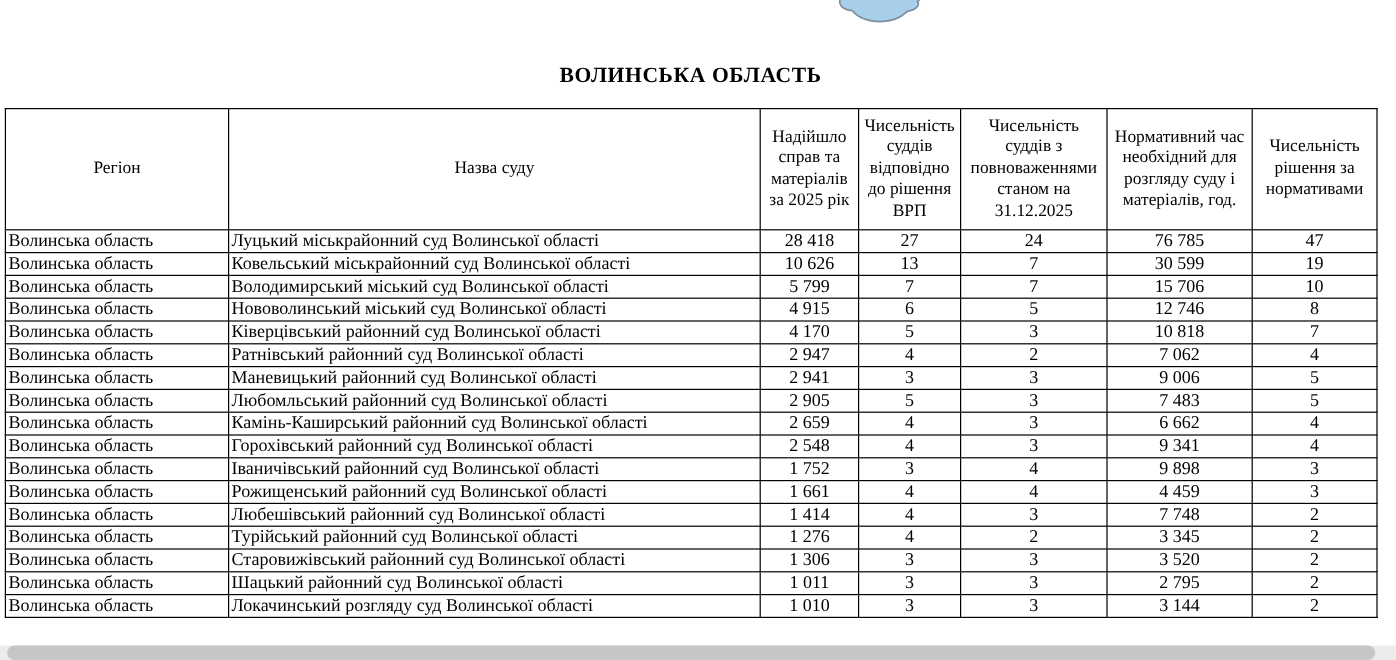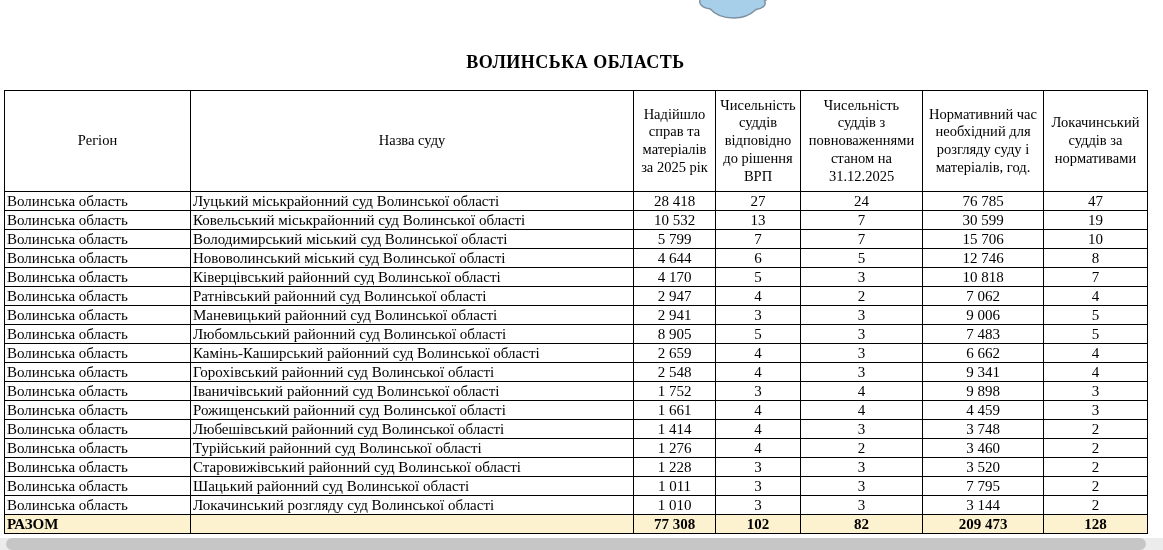--- a/index.html
+++ b/index.html
@@ -63,55 +63,55 @@
     <col style="width:104px">
   </colgroup>
   <thead>
       <tr>
         <th>Регіон</th>
         <th>Назва суду</th>
         <th>Надійшло справ та матеріалів за 2025 рік</th>
         <th>Чисельність суддів відповідно до рішення ВРП</th>
         <th>Чисельність суддів з повноваженнями станом на 31.12.2025</th>
         <th>Нормативний час необхідний для розгляду суду і матеріалів, год.</th>
-        <th>Локачинський суддів за нормативами</th>
+        <th>Чисельність рішення за нормативами</th>
       </tr>
     </thead>
   <tbody>
       <tr>
         <td class="cell-left">Волинська область</td>
         <td class="cell-left">Луцький міськрайонний суд Волинської області</td>
         <td class="cell-num">28 418</td>
         <td class="cell-num">27</td>
         <td class="cell-num">24</td>
         <td class="cell-num">76 785</td>
         <td class="cell-num">47</td>
       </tr>
       <tr>
         <td class="cell-left">Волинська область</td>
         <td class="cell-left">Ковельський міськрайонний суд Волинської області</td>
-        <td class="cell-num">10 532</td>
+        <td class="cell-num">10 626</td>
         <td class="cell-num">13</td>
         <td class="cell-num">7</td>
         <td class="cell-num">30 599</td>
         <td class="cell-num">19</td>
       </tr>
       <tr>
         <td class="cell-left">Волинська область</td>
         <td class="cell-left">Володимирський міський суд Волинської області</td>
         <td class="cell-num">5 799</td>
         <td class="cell-num">7</td>
         <td class="cell-num">7</td>
         <td class="cell-num">15 706</td>
         <td class="cell-num">10</td>
       </tr>
       <tr>
         <td class="cell-left">Волинська область</td>
         <td class="cell-left">Нововолинський міський суд Волинської області</td>
-        <td class="cell-num">4 644</td>
+        <td class="cell-num">4 915</td>
         <td class="cell-num">6</td>
         <td class="cell-num">5</td>
         <td class="cell-num">12 746</td>
         <td class="cell-num">8</td>
       </tr>
       <tr>
         <td class="cell-left">Волинська область</td>
         <td class="cell-left">Ківерцівський районний суд Волинської області</td>
         <td class="cell-num">4 170</td>
         <td class="cell-num">5</td>
@@ -133,21 +133,21 @@
         <td class="cell-left">Маневицький районний суд Волинської області</td>
         <td class="cell-num">2 941</td>
         <td class="cell-num">3</td>
         <td class="cell-num">3</td>
         <td class="cell-num">9 006</td>
         <td class="cell-num">5</td>
       </tr>
       <tr>
         <td class="cell-left">Волинська область</td>
         <td class="cell-left">Любомльський районний суд Волинської області</td>
-        <td class="cell-num">8 905</td>
+        <td class="cell-num">2 905</td>
         <td class="cell-num">5</td>
         <td class="cell-num">3</td>
         <td class="cell-num">7 483</td>
         <td class="cell-num">5</td>
       </tr>
       <tr>
         <td class="cell-left">Волинська область</td>
         <td class="cell-left">Камінь-Каширський районний суд Волинської області</td>
         <td class="cell-num">2 659</td>
         <td class="cell-num">4</td>
@@ -181,66 +181,57 @@
         <td class="cell-num">4</td>
         <td class="cell-num">4 459</td>
         <td class="cell-num">3</td>
       </tr>
       <tr>
         <td class="cell-left">Волинська область</td>
         <td class="cell-left">Любешівський районний суд Волинської області</td>
         <td class="cell-num">1 414</td>
         <td class="cell-num">4</td>
         <td class="cell-num">3</td>
-        <td class="cell-num">3 748</td>
+        <td class="cell-num">7 748</td>
         <td class="cell-num">2</td>
       </tr>
       <tr>
         <td class="cell-left">Волинська область</td>
         <td class="cell-left">Турійський районний суд Волинської області</td>
         <td class="cell-num">1 276</td>
         <td class="cell-num">4</td>
         <td class="cell-num">2</td>
-        <td class="cell-num">3 460</td>
+        <td class="cell-num">3 345</td>
         <td class="cell-num">2</td>
       </tr>
       <tr>
         <td class="cell-left">Волинська область</td>
         <td class="cell-left">Старовижівський районний суд Волинської області</td>
-        <td class="cell-num">1 228</td>
+        <td class="cell-num">1 306</td>
         <td class="cell-num">3</td>
         <td class="cell-num">3</td>
         <td class="cell-num">3 520</td>
         <td class="cell-num">2</td>
       </tr>
       <tr>
         <td class="cell-left">Волинська область</td>
         <td class="cell-left">Шацький районний суд Волинської області</td>
         <td class="cell-num">1 011</td>
         <td class="cell-num">3</td>
         <td class="cell-num">3</td>
-        <td class="cell-num">7 795</td>
+        <td class="cell-num">2 795</td>
         <td class="cell-num">2</td>
       </tr>
       <tr>
         <td class="cell-left">Волинська область</td>
         <td class="cell-left">Локачинський розгляду суд Волинської області</td>
         <td class="cell-num">1 010</td>
         <td class="cell-num">3</td>
         <td class="cell-num">3</td>
         <td class="cell-num">3 144</td>
         <td class="cell-num">2</td>
-      </tr>
-      <tr class="total-row">
-        <td class="cell-left">РАЗОМ</td>
-        <td class="cell-left"></td>
-        <td class="cell-num">77 308</td>
-        <td class="cell-num">102</td>
-        <td class="cell-num">82</td>
-        <td class="cell-num">209 473</td>
-        <td class="cell-num">128</td>
       </tr>
     </tbody>
 </table>
 
 <div class="scrollbar-track" style="background: rgb(236, 236, 236);">
   <div class="scrollbar-thumb" style="background: rgb(198, 198, 198);"></div>
 </div>
 
 </body></html>

